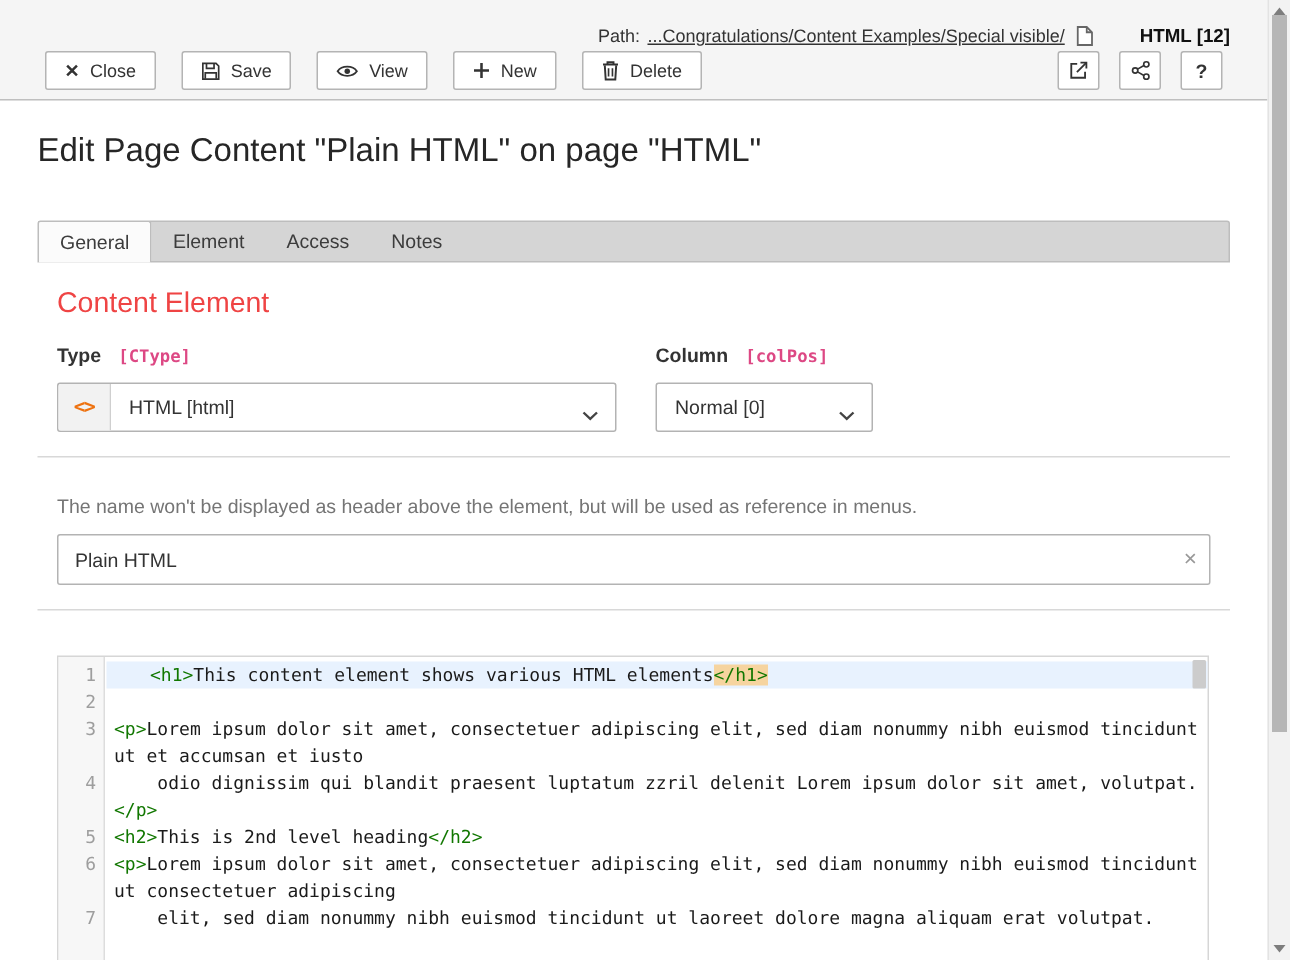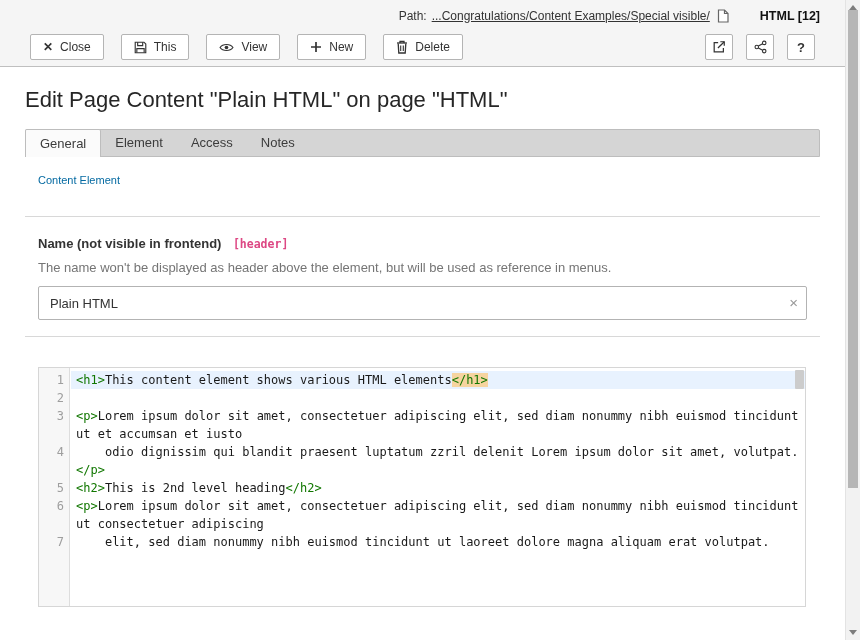--- a/index.html
+++ b/index.html
@@ -3,47 +3,47 @@
 <meta charset="utf-8">
 <style>
   * { margin:0; padding:0; box-sizing:border-box; }
   html,body { width:860px; height:640px; overflow:hidden; background:#fff;
               font-family:"Liberation Sans", sans-serif; }
   .viewport { position:relative; width:860px; height:640px; overflow:hidden; background:#fff; }
 
   
   .docheader { position:absolute; top:0; left:0; width:845px; height:67px;
                background:#f5f5f5; border-bottom:1px solid #bfbfbf; }
-  .path-row { height:31px; display:flex; align-items:center; justify-content:flex-end;
+  .path-row { height:31px; display:flex; align-items:flex-end; justify-content:flex-end;
               padding-right:25px; font-size:12px; color:#333; gap:5px; }
   .path-link { text-decoration:underline; color:#333; cursor:pointer; }
   .page-ref { font-weight:bold; color:#111; font-size:12.5px;padding-left:24px; }
   .btn-row { display:flex; justify-content:space-between; padding:3px 30px 0 30px; }
   .btn-group-left { display:flex; gap:17px; }
   .btn-group-right { display:flex; gap:13px; }
   .tbtn { display:inline-flex; align-items:center; gap:7px; height:26px; padding:0 12px;
           background:#fff; border:1px solid #b4b4b4; border-radius:2px;
           font-size:12px; color:#333; cursor:pointer; }
   .tbtn.icon-only { width:28px; padding:0; justify-content:center; }
   .glyph-x { font-size:12px; font-weight:bold; color:#333; }
   .glyph-q { font-size:13px; font-weight:bold; color:#333; }
 
   
   .module-body { position:absolute; top:67px; left:25px; width:795px; }
   h1.page-title { font-size:22px; font-weight:400; color:#262626; margin-top:20px; letter-spacing:0; }
 
-  .tab-bar { margin-top:16px; display:flex; background:#d5d5d5;
+  .tab-bar { margin-top:34px; display:flex; background:#d5d5d5;
              border:1px solid #bdbdbd; border-radius:2px 2px 0 0; height:28px;text-align:center; }
   .tab { padding:0 14px; font-size:13px; color:#3c3c3c; line-height:26px; cursor:pointer; }
   .tab.active { background:#fbfbfb; border:1px solid #bdbdbd; border-bottom:none;
                 margin:-1px 0 -1px -1px; line-height:28px; border-radius:2px 2px 0 0; }
 
   .panel-section { padding:17px 13px 16px 13px; border-bottom:1px solid #d8d8d8; }
   .panel-section.last { border-bottom:none; padding-bottom:0; }
-  .section-title { font-size:11px; color:#0369a1; }
+  .section-title { font-size:19px; color:#ef4444; }
   .field-label { font-size:13px; font-weight:bold; color:#333; }
   .code-hint { font-family:"DejaVu Sans Mono", monospace; font-size:11.5px;
                font-weight:bold; color:#dd4884; margin-left:7px; }
   .field-cols { display:flex; gap:26px; margin-top:14px; }
   .field-col-a { width:373px; } .field-col-b { width:145px; }
 
   .select-box { margin-top:9px; height:33px; border:1px solid #b3b3b3; border-radius:2px;
                 background:#fff; display:flex; align-items:center; position:relative;
                 font-size:13px; color:#333; cursor:pointer; }
   .select-addon { width:35px; align-self:stretch; background:#f2f2f2;
@@ -64,21 +64,21 @@
   
   .code-editor { position:relative; margin-top:13px; width:768px; height:240px;
                  border:1px solid #d6d6d6; background:#fff; overflow:hidden;
                  font-family:"DejaVu Sans Mono", monospace; font-size:12px; line-height:18px; }
   .gutter-strip { position:absolute; left:0; top:0; bottom:0; width:31px;
                   background:#f7f7f7; border-right:1px solid #ddd; }
   .cm-lines { position:relative; padding-top:3px; }
   .cm-line { display:flex; }
   .cm-gutter { flex:0 0 32px; color:#9e9e9e; text-align:right; padding-right:7px; }
   .cm-contentwrap { flex:1 1 auto; }
-  .cm-line.active .cm-contentwrap { background:#e8f2fe; }
+  .cm-line.active .cm-contentwrap { background:#e8f2fe;padding-left:24px; }
   .cm-content { width:726px; margin-left:5px; white-space:pre-wrap; overflow-wrap:break-word;
                 color:#1a1a1a; min-height:18px; }
   .cm-tag { color:#117700; }
   .cm-match { background:#f6d49f; }
   .cm-scrollbar { position:absolute; right:0; top:1px; bottom:1px; width:11px; }
   .cm-thumb { position:absolute; top:1px; left:1px; width:9px; height:19px;
               background:#ccc; border-radius:1px; }
 
   
   .main-scrollbar { position:absolute; right:0; top:0; width:15px; height:640px;
@@ -117,21 +117,21 @@
           <span>Close</span>
         </button>
         <button class="tbtn">
           <span style="display:inline-flex;">
             <svg width="13" height="13" viewBox="0 0 16 16">
                 <path d="M1.5 1.5h10.8l2.2 2.2v10.8H1.5z" fill="none" stroke="#333" stroke-width="1.4"></path>
                 <path d="M4.5 1.5v4.2h6.2V1.5" fill="none" stroke="#333" stroke-width="1.4"></path>
                 <path d="M3.5 14.2V9.3h9v4.9" fill="none" stroke="#333" stroke-width="1.4"></path>
               </svg>
           </span>
-          <span>This</span>
+          <span>Save</span>
         </button>
         <button class="tbtn">
           <span style="display:inline-flex;">
             <svg width="15" height="11" viewBox="0 0 16 12">
                 <path d="M1 6C4 1.6 12 1.6 15 6C12 10.4 4 10.4 1 6Z" fill="none" stroke="#333" stroke-width="1.3"></path>
                 <circle cx="8" cy="6" r="2" fill="#333"></circle>
               </svg>
           </span>
           <span>View</span>
         </button>
@@ -188,28 +188,55 @@
     <div class="tab-bar">
       <div class="tab active">General</div>
       <div class="tab">Element</div>
       <div class="tab">Access</div>
       <div class="tab">Notes</div>
     </div>
 
     <div class="panel-section">
       <div class="section-title">Content Element</div>
       <div class="field-cols">
+        <div class="field-col-a">
+          <div>
+            <span class="field-label">Type</span>
+            <span class="code-hint">[CType]</span>
+          </div>
+          <div class="select-box">
+            <span class="select-addon">
+              <span class="html-icon">&lt;&gt;</span>
+            </span>
+            <span class="select-value">HTML [html]</span>
+            <span class="select-chevron">
+              <svg width="11" height="7" viewBox="0 0 11 7">
+                  <path d="M1 1l4.5 4.3L10 1" fill="none" stroke="#444" stroke-width="1.6"></path>
+                </svg>
+            </span>
+          </div>
+        </div>
+        <div class="field-col-b">
+          <div>
+            <span class="field-label">Column</span>
+            <span class="code-hint">[colPos]</span>
+          </div>
+          <div class="select-box">
+            <span class="select-value">Normal [0]</span>
+            <span class="select-chevron">
+              <svg width="11" height="7" viewBox="0 0 11 7">
+                  <path d="M1 1l4.5 4.3L10 1" fill="none" stroke="#444" stroke-width="1.6"></path>
+                </svg>
+            </span>
+          </div>
+        </div>
       </div>
     </div>
 
     <div class="panel-section">
-      <div>
-        <span class="field-label">Name (not visible in frontend)</span>
-        <span class="code-hint">[header]</span>
-      </div>
       <div class="field-desc">The name won't be displayed as header above the element, but will be used as reference in menus.</div>
       <div class="text-input-wrap">
         <input class="text-input" type="text" value="Plain HTML" style="">
         <span class="clear-x">×</span>
       </div>
     </div>
 
     <div class="panel-section last">
       <div class="code-editor">
         <div class="gutter-strip"></div>

